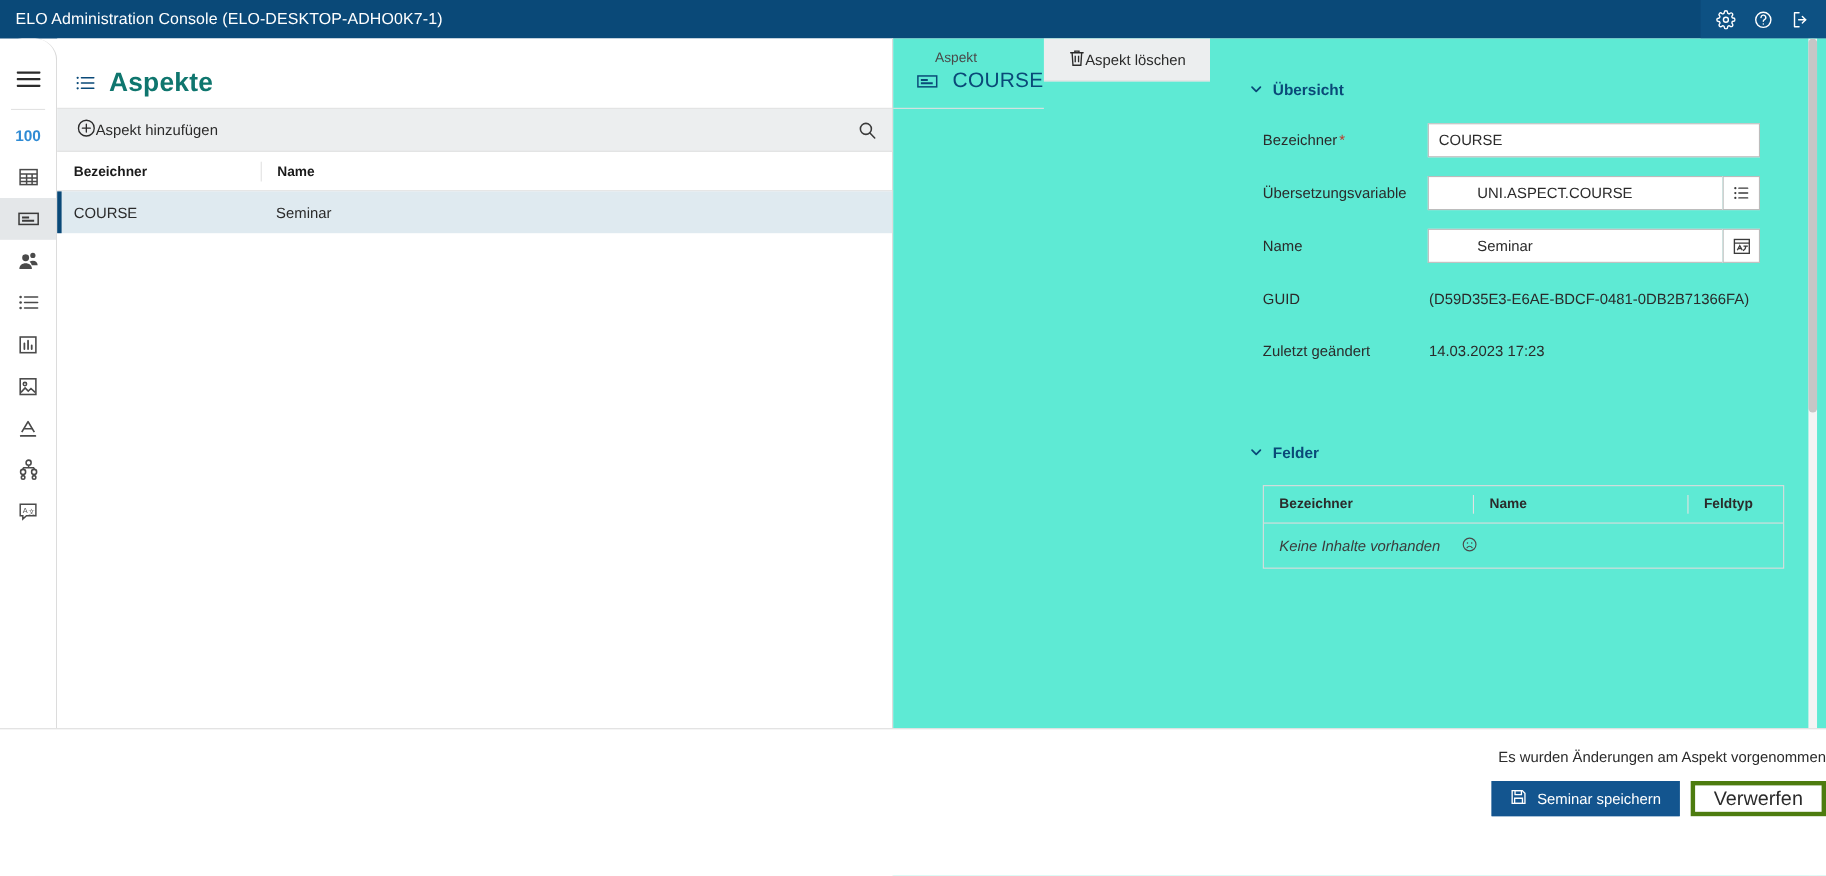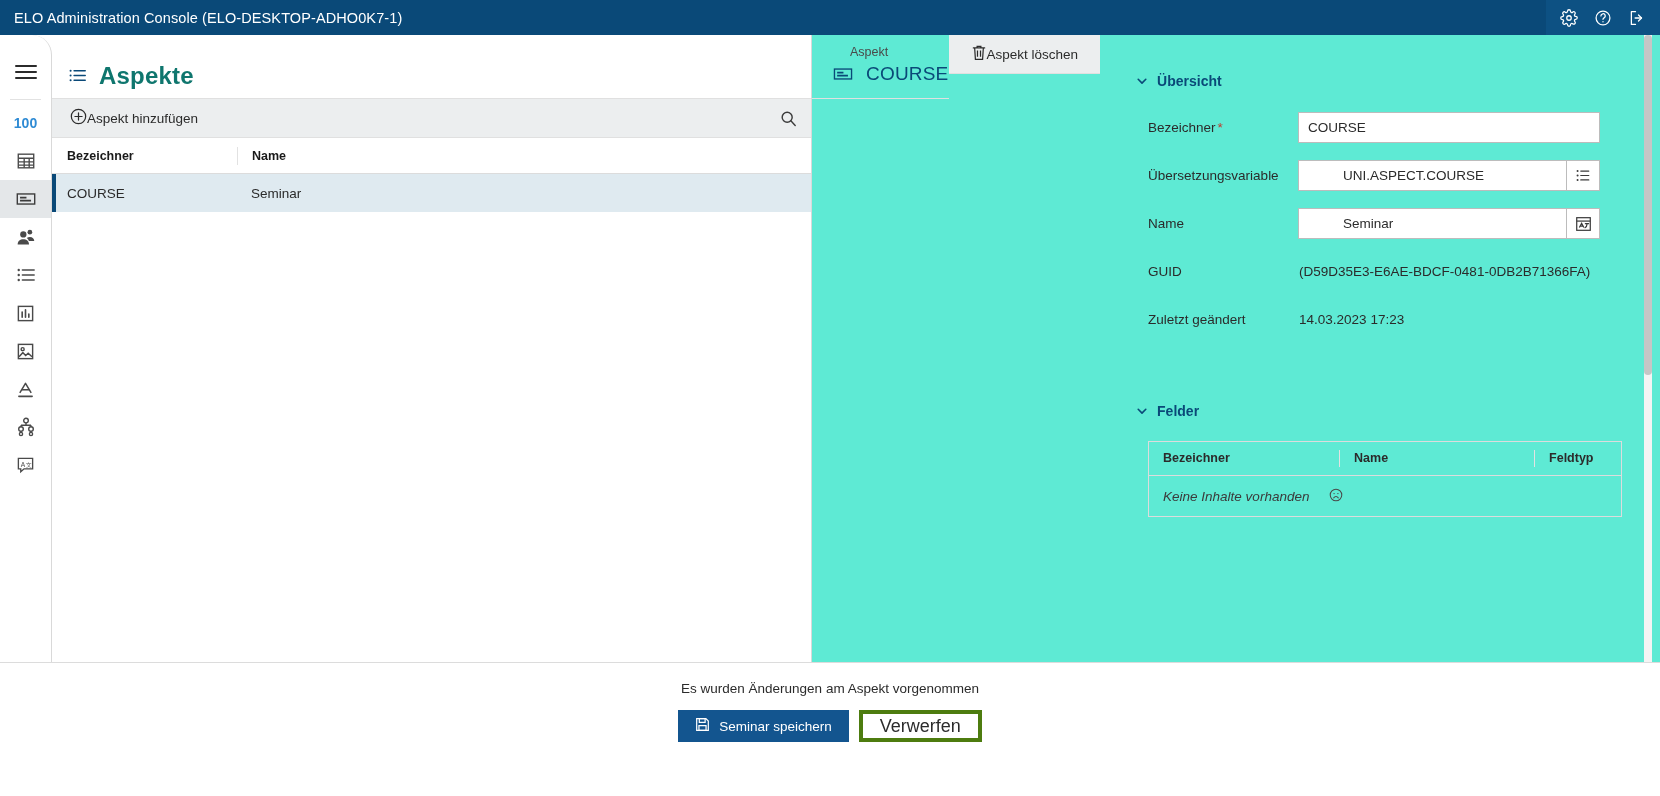--- a/index.html
+++ b/index.html
@@ -317,21 +317,21 @@
   
   .bottombar {
     position: absolute;
     left: 0; bottom: 0;
     width: 100%;
     height: 134px;
     background: #ffffff;
     border-top: 1px solid #dcdcdc;
     display: flex;
     flex-direction: column;
-    align-items: center;
+    align-items: flex-end;
     justify-content: flex-start;
     padding-top: 18px;
   }
   .bb-msg {
     font-size: 13.5px;
     color: #2b2b2b;
     margin-bottom: 14px;
   }
   .bb-btns { display: flex; gap: 0; align-items: stretch; }
   .btn-primary {

